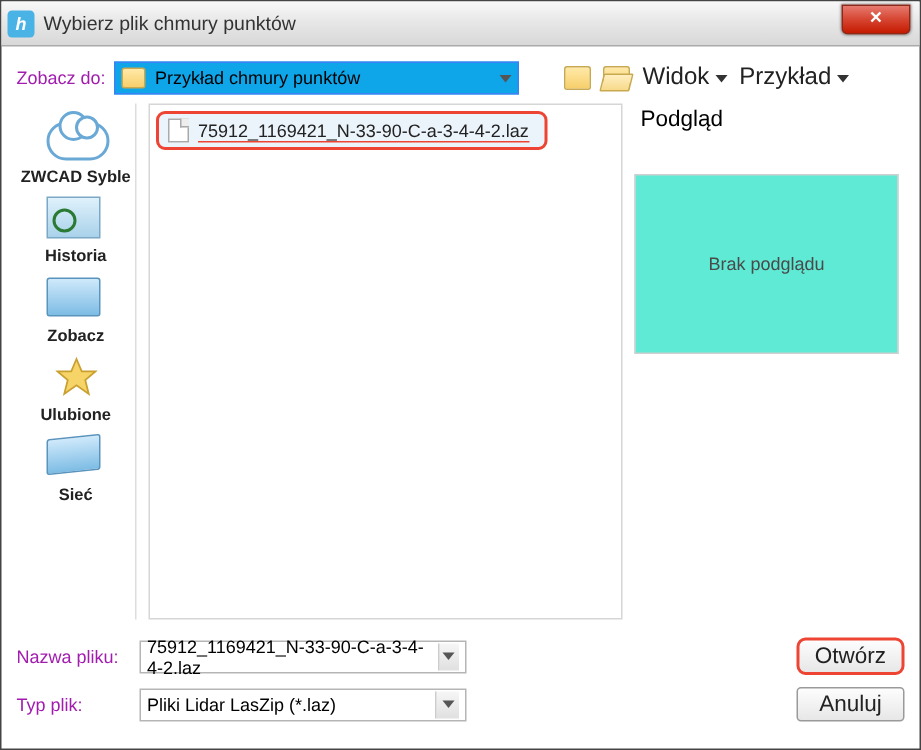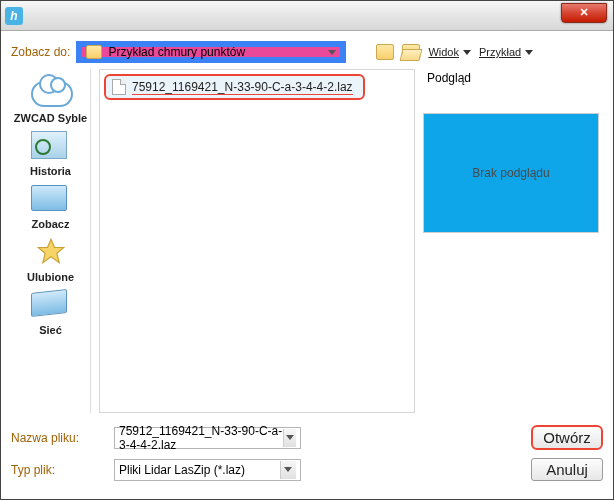--- a/index.html
+++ b/index.html
@@ -5,30 +5,30 @@
   * { box-sizing: border-box; margin: 0; padding: 0; font-family: "Segoe UI", Tahoma, sans-serif; }
   body { background: #333; width: 614px; height: 500px; overflow: hidden; }
   .window { width: 614px; height: 500px; background: #fff; border: 1px solid #444; position: relative; }
   .titlebar { height: 30px; background: linear-gradient(to bottom, #f8f8f8 0%, #e6e6e6 50%, #d8d8d8 100%); border-bottom: 1px solid #aaa; display: flex; align-items: center; padding: 0 4px; position: relative; }
   .titlebar-icon { width: 18px; height: 18px; background: #49b3e6; border-radius: 3px; display: inline-flex; align-items: center; justify-content: center; color: #fff; font-size: 12px; font-style: italic; font-weight: bold; margin-right: 6px; }
   .titlebar-text { font-size: 13px; color: #333; }
   .close-btn { position: absolute; right: 6px; top: 2px; width: 46px; height: 20px; background: linear-gradient(to bottom, #e67a6f 0%, #d64531 50%, #c51a00 100%); border: 1px solid #8a2a1a; border-radius: 0 0 4px 4px; color: #fff; text-align: center; font-size: 11px; line-height: 16px; font-weight: bold; box-shadow: 0 0 2px rgba(0,0,0,0.5); }
   .content { display: flex; height: calc(100% - 30px); }
   .main { flex: 1; padding: 10px 10px 10px 10px; display: flex; flex-direction: column; }
   .toprow { display: flex; align-items: center; gap: 6px; margin-bottom: 6px; }
-  .label { font-size: 12px; color: #a16207; white-space: nowrap; }
-  .folderbox { flex: 1; display: flex; align-items: center; border: 6px solid #3b82f6; background: #ec4899; height: 22px; padding: 0 4px; position: relative; max-width: 270px; justify-content: flex-end; }
+  .label { font-size: 12px; color: #a21caf; white-space: nowrap; }
+  .folderbox { flex: 1; display: flex; align-items: center; border: 1px solid #3b82f6; background: #0ea5e9; height: 22px; padding: 0 4px; position: relative; max-width: 270px; justify-content: flex-end; }
   .folder-icon { width: 16px; height: 14px; background: linear-gradient(to bottom, #ffe9a8, #f7cf6b); border: 1px solid #c9a94f; border-radius: 2px; margin-right: 6px; }
   .folder-text { font-size: 12px; flex: 1; }
   .dd-arrow { width: 0; height: 0; border-left: 4px solid transparent; border-right: 4px solid transparent; border-top: 5px solid #555; }
   .toolbar-right { display: flex; align-items: center; gap: 8px; margin-left: 24px; }
   .tb-ico { width: 18px; height: 16px; position: relative; }
   .tb-ico.folder { background: linear-gradient(to bottom, #ffe9a8, #f7cf6b); border: 1px solid #c9a94f; border-radius: 2px; }
   .tb-ico.folder.open::after { content:""; position:absolute; left:-2px; top:4px; width: 18px; height: 10px; background: linear-gradient(to bottom, #ffeec0, #f7d98a); border:1px solid #c9a94f; border-radius:1px; transform: skewX(-14deg); }
-  .tb-link { font-size: 11px; text-decoration: underline; color: #222; display: flex; align-items: center; gap: 4px; }
+  .tb-link { font-size: 16px; color: #222; display: flex; align-items: center; gap: 4px; }
   .small-arrow { width:0;height:0;border-left:4px solid transparent;border-right:4px solid transparent;border-top:5px solid #333; }
 
   .middle { display: flex; flex: 1; gap: 8px; min-height: 0; }
   .sidebar { width: 80px; border-right: 1px solid #ddd; padding-top: 6px; display: flex; flex-direction: column; align-items: center; gap: 4px; font-weight: bold; }
   .side-item { width: 74px; text-align: center; font-size: 11px; color: #222; }
   .side-icon { width: 40px; height: 34px; margin: 0 auto 3px; position: relative; }
   .ic-cloud { width: 42px; height: 26px; border: 2px solid #6aa9d6; border-radius: 14px; position: relative; top: 6px; background: #fff; }
   .ic-cloud::before { content:""; position:absolute; left:6px; top:-9px; width:16px;height:16px;border:2px solid #6aa9d6;border-radius:50%; background:#fff;}
   .ic-cloud::after { content:""; position:absolute; right:5px; top:-6px; width:12px;height:12px;border:2px solid #6aa9d6;border-radius:50%; background:#fff;}
   .ic-hist { width: 36px; height: 28px; background: linear-gradient(to bottom,#dff1fb,#a9d2ea); border:1px solid #7ba8c6; position:relative; top:3px; }
@@ -41,37 +41,38 @@
   .ic-net { width: 36px; height: 24px; background: linear-gradient(to bottom,#cfe9fb,#7dbce4); border:1px solid #5a94bd; border-radius:2px; top:4px; position:relative; transform: skewY(-6deg); }
 
   .filelist { flex: 1; border: 1px solid #d6d6d6; background: #fff; position: relative; padding: 4px; }
   .file-item { display: inline-flex; align-items: center; border: 2px solid #e43; border-radius: 6px; padding: 2px 6px 2px 2px; background: rgba(180,210,240,0.25); }
   .file-item-inner { display: flex; align-items: center; gap: 6px; padding: 1px 4px; }
   .page-icon { width: 14px; height: 16px; background: #fff; border: 1px solid #aaa; position: relative; }
   .page-icon::after { content:""; position:absolute; right:-1px; top:-1px; width:5px;height:5px;background:#eee;border-left:1px solid #aaa;border-bottom:1px solid #aaa; }
   .file-name { font-size: 12px; color: #222; border-bottom: 1px solid #e43; }
 
   .preview { width: 180px; }
-  .preview-label { font-size: 12px; margin: 2px 0 16px 4px; }
-  .preview-box { width: 176px; height: 120px; background: #0ea5e9; border: 1px solid #cfcfcf; display: flex; align-items: center; justify-content: center; font-size: 12px; color: #4a4a4a; margin-top: 28px; }
+  .preview-label { font-size: 15px; margin: 2px 0 16px 4px; }
+  .preview-box { width: 176px; height: 120px; background: #5eead4; border: 1px solid #cfcfcf; display: flex; align-items: center; justify-content: center; font-size: 12px; color: #4a4a4a; margin-top: 28px; }
 
   .bottom { padding-top: 12px; }
-  .bottom-row { display: flex; align-items: center; gap: 27px; margin-bottom: 8px; }
+  .bottom-row { display: flex; align-items: center; gap: 6px; margin-bottom: 8px; }
   .bottom-row .label { width: 66px; }
   .combo { flex: 1; height: 22px; border: 1px solid #b5b5b5; background: #fff; display: flex; align-items: center; padding: 0 4px; font-size: 12px; justify-content: space-between; max-width: 336px; }
   .combo .dd-btn { width: 16px; height: 18px; border-left: 1px solid #ccc; display:flex; align-items:center; justify-content:center; background: linear-gradient(to bottom,#f6f6f6,#e0e0e0); }
   .btn { width: 72px; height: 23px; font-size: 15px; background: linear-gradient(to bottom,#fdfdfd,#e7e7e7); border: 1px solid #9a9a9a; border-radius: 3px; display: flex; align-items: center; justify-content: center; color: #222; }
   .btn.primary { border: 2px solid #e43; border-radius: 6px; padding: 0; height: 25px; }
 </style>
 </head>
 <body>
 
 <div class="window">
   <div class="titlebar">
     <span class="titlebar-icon">h</span>
+    <span class="titlebar-text">Wybierz plik chmury punktów</span>
     <div class="close-btn">✕</div>
   </div>
 
   <div class="content">
     <div class="main">
       <div class="toprow">
         <span class="label">Zobacz do:</span>
         <div class="folderbox">
           <span class="folder-icon"></span>
           <span class="folder-text">Przykład chmury punktów</span>

